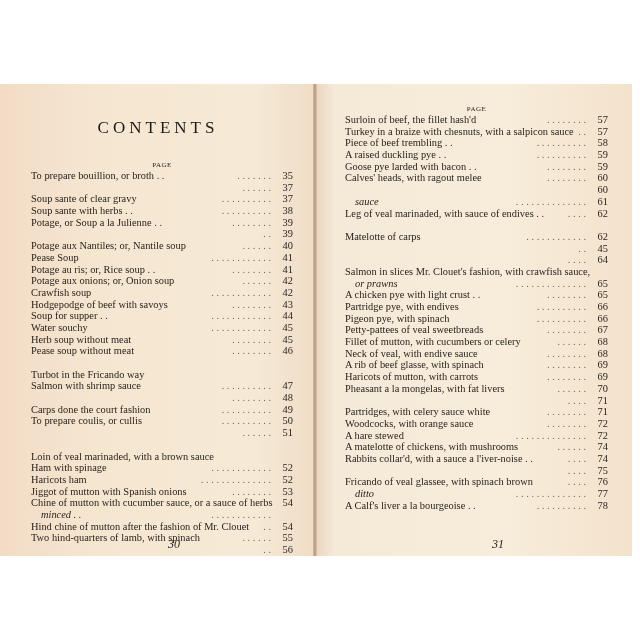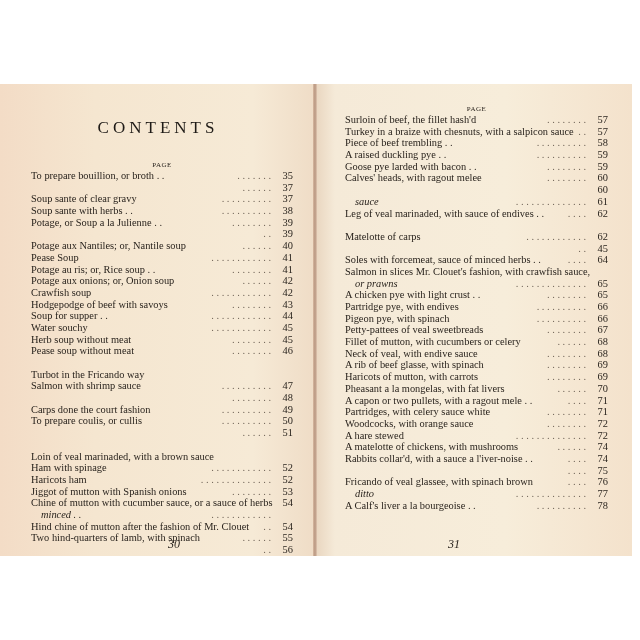--- a/index.html
+++ b/index.html
@@ -14,21 +14,21 @@
   .toc.right{left:345px;top:104px;width:263px;}
   .hdr{text-align:center;font-size:7px;letter-spacing:0.5px;line-height:10px;}
   .row{position:relative;height:11.7px;white-space:nowrap;}
   .row .txt{position:absolute;left:0;}
   .row .dots{position:absolute;right:22px;color:#6a5e52;letter-spacing:0;}
   .row .pg{position:absolute;right:0;width:20px;text-align:right;}
   .row.indent .txt{left:10px;font-style:italic;}
   .gap{height:11.7px;}
   .folio{position:absolute;font-style:italic;font-size:12px;top:537px;}
   .folio.left{left:148px;margin-left:20px;}
-  .folio.right{left:448px;}
+  .folio.right{left:492px;}
 </style>
 </head>
 <body>
 
 <div class="page left"></div>
 <div class="page right"></div>
 <div class="spine"></div>
 
 <div class="title">CONTENTS</div>
 
@@ -241,21 +241,20 @@
       <div class="row">
         <span class="txt">Matelotte of carps</span>
         <span class="dots">. .   . .   . .   . .   . .   . .</span>
         <span class="pg">62</span>
       </div>
       <div class="row">
         <span class="dots">. .</span>
         <span class="pg">45</span>
       </div>
       <div class="row">
-        <span class="txt">Soles with forcemeat, sauce of minced herbs . .</span>
         <span class="dots">. .   . .</span>
         <span class="pg">64</span>
       </div>
       <div class="row">
         <span class="txt">Salmon in slices Mr. Clouet's fashion, with crawfish sauce,</span>
         <span class="pg"></span>
       </div>
       <div class="row indent">
         <span class="txt">or prawns</span>
         <span class="dots">. .   . .   . .   . .   . .   . .   . .</span>
@@ -300,21 +299,20 @@
         <span class="txt">Haricots of mutton, with carrots</span>
         <span class="dots">. .   . .   . .   . .</span>
         <span class="pg">69</span>
       </div>
       <div class="row">
         <span class="txt">Pheasant a la mongelas, with fat livers</span>
         <span class="dots">. .   . .   . .</span>
         <span class="pg">70</span>
       </div>
       <div class="row">
-        <span class="txt">A capon or two pullets, with a ragout mele . .</span>
         <span class="dots">. .   . .</span>
         <span class="pg">71</span>
       </div>
       <div class="row">
         <span class="txt">Partridges, with celery sauce white</span>
         <span class="dots">. .   . .   . .   . .</span>
         <span class="pg">71</span>
       </div>
       <div class="row">
         <span class="txt">Woodcocks, with orange sauce</span>

